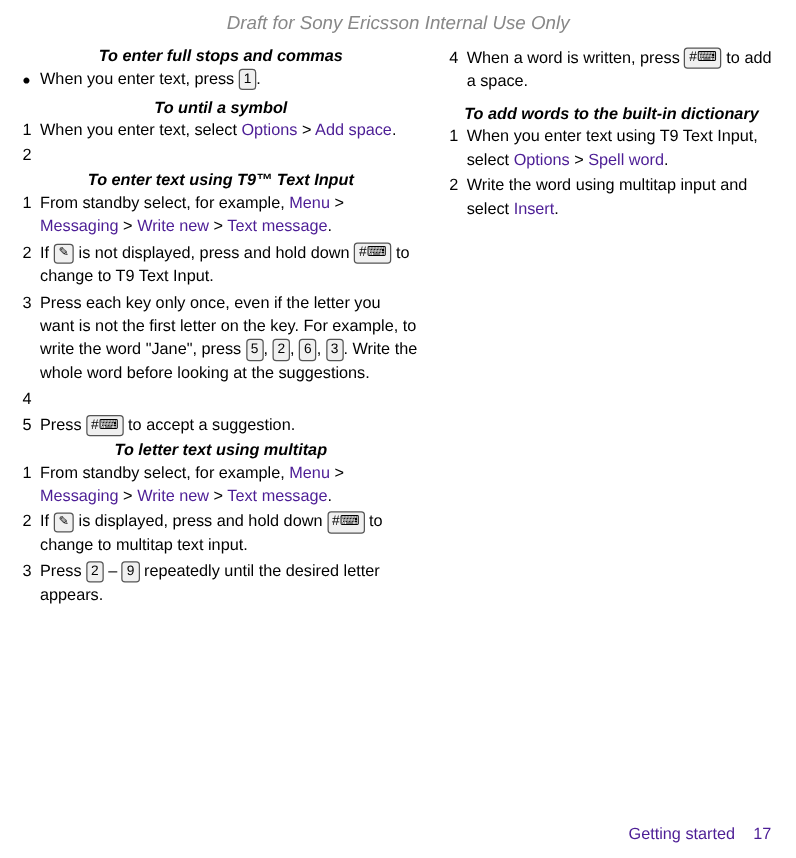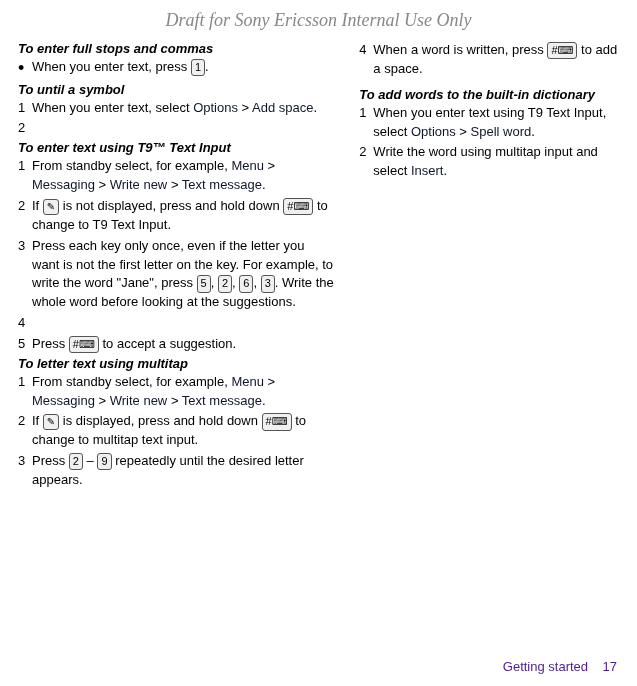--- a/index.html
+++ b/index.html
@@ -7,25 +7,24 @@
       font-family: Arial, Helvetica, sans-serif;
       font-size: 13px;
       background: #ffffff;
       color: #000000;
       width: 637px;
       min-height: 686px;
       position: relative;
     }
     .page-header {
       text-align: center;
-      font-size: 18px;
+      font-size: 15px;
       color: #888888;
       padding: 10px 20px 6px 20px;
       font-style: italic;
-      font-family: Liberation Serif, serif;
     }
     .content {
       display: flex;
       flex-direction: row;
       padding: 4px 18px 30px 18px;
       gap: 10px;
     }
     .col-left {
       flex: 1.1;
       padding-right: 8px;
@@ -33,20 +32,21 @@
     .col-right {
       flex: 0.9;
       padding-left: 6px;
     }
     .section-title {
       font-style: italic;
       font-weight: bold;
       font-size: 13px;
       margin-bottom: 2px;
       margin-top: 8px;
+      text-align: center;
     }
     .section-title:first-child {
       margin-top: 0;
     }
     .list-item {
       display: flex;
       flex-direction: row;
       margin-bottom: 2px;
       line-height: 1.45;
     }
@@ -59,21 +59,21 @@
       min-width: 14px;
       font-size: 18px;
       line-height: 1.2;
       padding-right: 2px;
     }
     .list-text {
       font-size: 13px;
       line-height: 1.45;
     }
     .orange {
-      color: #0f172a;
+      color: #4c1d95;
     }
     .page-footer {
       position: absolute;
       bottom: 12px;
       right: 20px;
       font-size: 13px;
       color: #4c1d95;
     }
     
     .icon-key {

